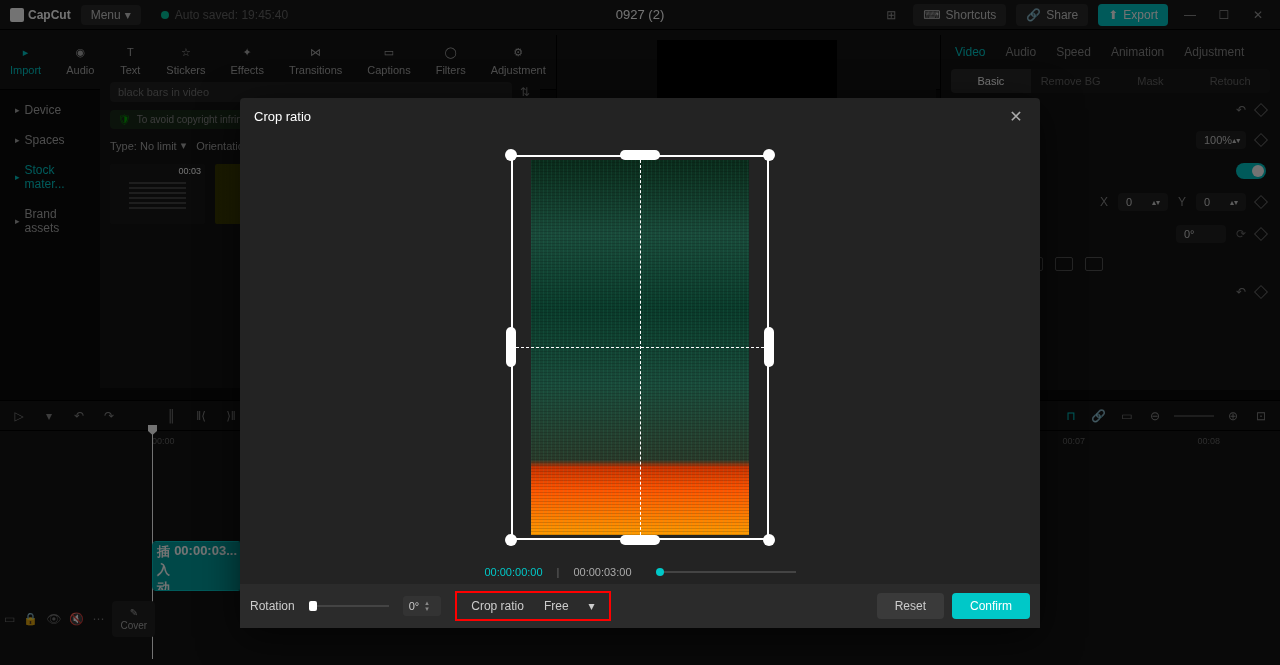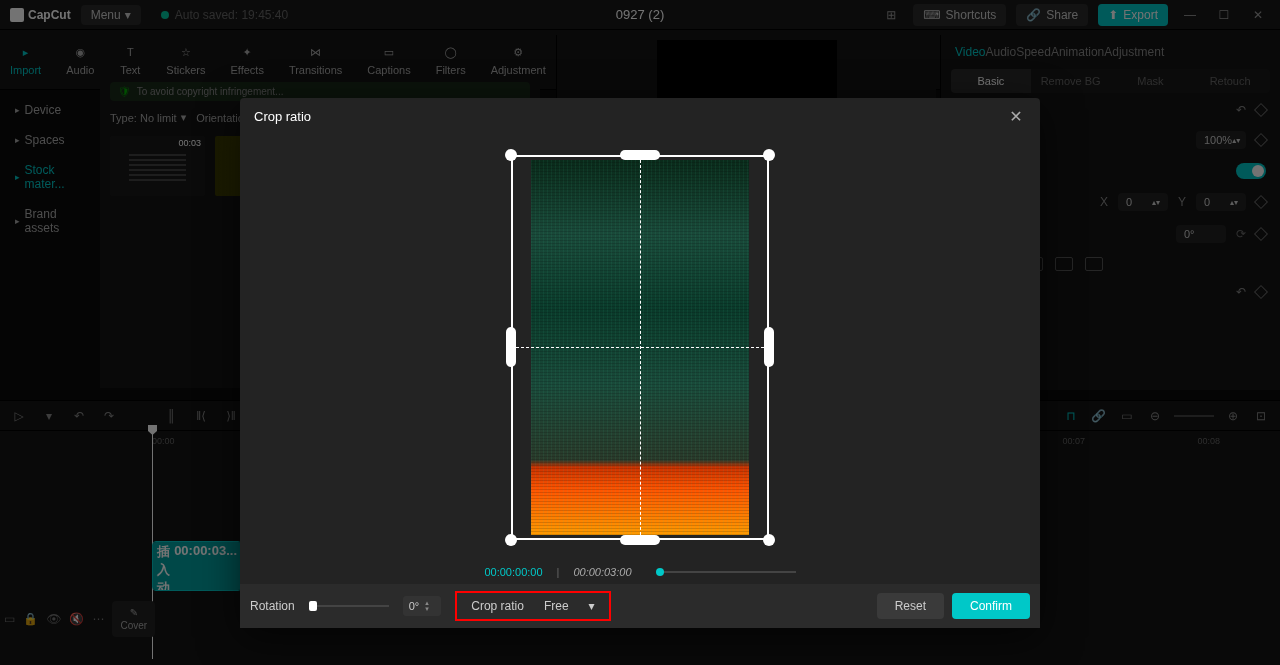--- a/index.html
+++ b/index.html
@@ -44,21 +44,21 @@
 .thumb.dark { background: #1a1a1a; display: flex; align-items: center; justify-content: center; }
 .thumb-bars { width: 60%; height: 50%; background: repeating-linear-gradient(0deg, #444 0, #444 2px, transparent 2px, transparent 5px); }
 
 
 .player { position: absolute; left: 556px; top: 35px; width: 380px; height: 355px; background: #141414; border-left: 1px solid #000; }
 .player-header { padding: 10px 14px; color: #aaa; font-size: 12px; display: flex; justify-content: space-between; align-items: center; }
 .player-canvas { margin: 5px auto; width: 180px; height: 300px; background: #000; }
 
 
 .rightpanel { position: absolute; right: 0; top: 35px; width: 340px; height: 355px; background: #141414; border-left: 1px solid #000; }
-.right-tabs { display: flex; padding: 10px 14px; font-size: 12px; }
+.right-tabs { display: flex; padding: 10px 14px; gap: 20px; font-size: 12px; }
 .right-tab { color: #888; cursor: pointer; }
 .right-tab.active { color: #00c8c8; }
 .right-subtabs { display: flex; background: #1a1a1a; margin: 0 10px; border-radius: 4px; overflow: hidden; }
 .right-subtab { flex: 1; text-align: center; padding: 6px; font-size: 11px; color: #666; cursor: pointer; }
 .right-subtab.active { background: #2a2a2a; color: #fff; }
 .right-controls { padding: 10px 14px; display: flex; flex-direction: column; gap: 14px; }
 .ctrl-row { display: flex; justify-content: flex-end; align-items: center; gap: 10px; color: #888; }
 .num-field { background: #222; padding: 3px 8px; border-radius: 4px; color: #ccc; font-size: 11px; width: 50px; text-align: center; display: flex; align-items: center; justify-content: space-between; }
 .toggle { width: 30px; height: 16px; background: #00c8c8; border-radius: 8px; position: relative; }
 .toggle-knob { width: 12px; height: 12px; background: #fff; border-radius: 50%; position: absolute; right: 2px; top: 2px; }
@@ -100,21 +100,21 @@
 .handle.corner { width: 12px; height: 12px; border-radius: 50%; }
 .handle.tl { left: -6px; top: -6px; } .handle.tr { right: -6px; top: -6px; }
 .handle.bl { left: -6px; bottom: -6px; } .handle.br { right: -6px; bottom: -6px; }
 .handle.edge-h { width: 40px; height: 10px; border-radius: 5px; left: 50%; margin-left: -20px; }
 .handle.edge-v { width: 10px; height: 40px; border-radius: 5px; top: 50%; margin-top: -20px; }
 .handle.top { top: -5px; } .handle.bottom { bottom: -5px; }
 .handle.left { left: -5px; } .handle.right { right: -5px; }
 
 .time-row { display: flex; align-items: center; justify-content: center; gap: 14px; padding: 6px 0; font-size: 11px; }
 .time-cur { color: #00c8c8; }
-.time-tot { color: #aaa; font-style: italic; }
+.time-tot { color: #aaa; }
 .time-slider { width: 140px; height: 2px; background: #444; position: relative; margin-left: 10px; }
 .time-knob { position: absolute; left: 0; top: -3px; width: 8px; height: 8px; background: #00c8c8; border-radius: 50%; }
 
 .modal-footer { height: 44px; background: #2b2b2b; display: flex; align-items: center; padding: 0 10px; gap: 14px; }
 .rot-label { color: #ccc; font-size: 12px; }
 .rot-slider { width: 80px; height: 2px; background: #444; position: relative; }
 .rot-knob { position: absolute; left: 0; top: -4px; width: 8px; height: 10px; background: #fff; border-radius: 2px; }
 .deg-field { background: #333; padding: 4px 6px; border-radius: 3px; color: #ccc; font-size: 11px; display: flex; align-items: center; gap: 6px; }
 .stepper { display: flex; flex-direction: column; gap: 0; }
 .step-btn { width: 10px; height: 6px; font-size: 7px; color: #888; line-height: 6px; cursor: pointer; }
@@ -215,20 +215,24 @@
       <span class="chev">▸</span>
       <span>Stock mater...</span>
     </div>
   <div class="leftbar-item">
       <span class="chev">▸</span>
       <span>Brand assets</span>
     </div>
 </div>
 
 <div class="media-panel">
+  <div class="search-bar">
+    <input class="search-input" placeholder="black bars in video" style="">
+    <span style="color:#888;">⇅</span>
+  </div>
   <div class="copyright-msg">
     <span style="color:#0a0;">🛡</span>
     <span>To avoid copyright infringement...</span>
   </div>
   <div class="filter-row">
     <div class="filter-item">
         <span>Type: No limit</span>
         <span>▾</span>
       </div>
     <div class="filter-item">

